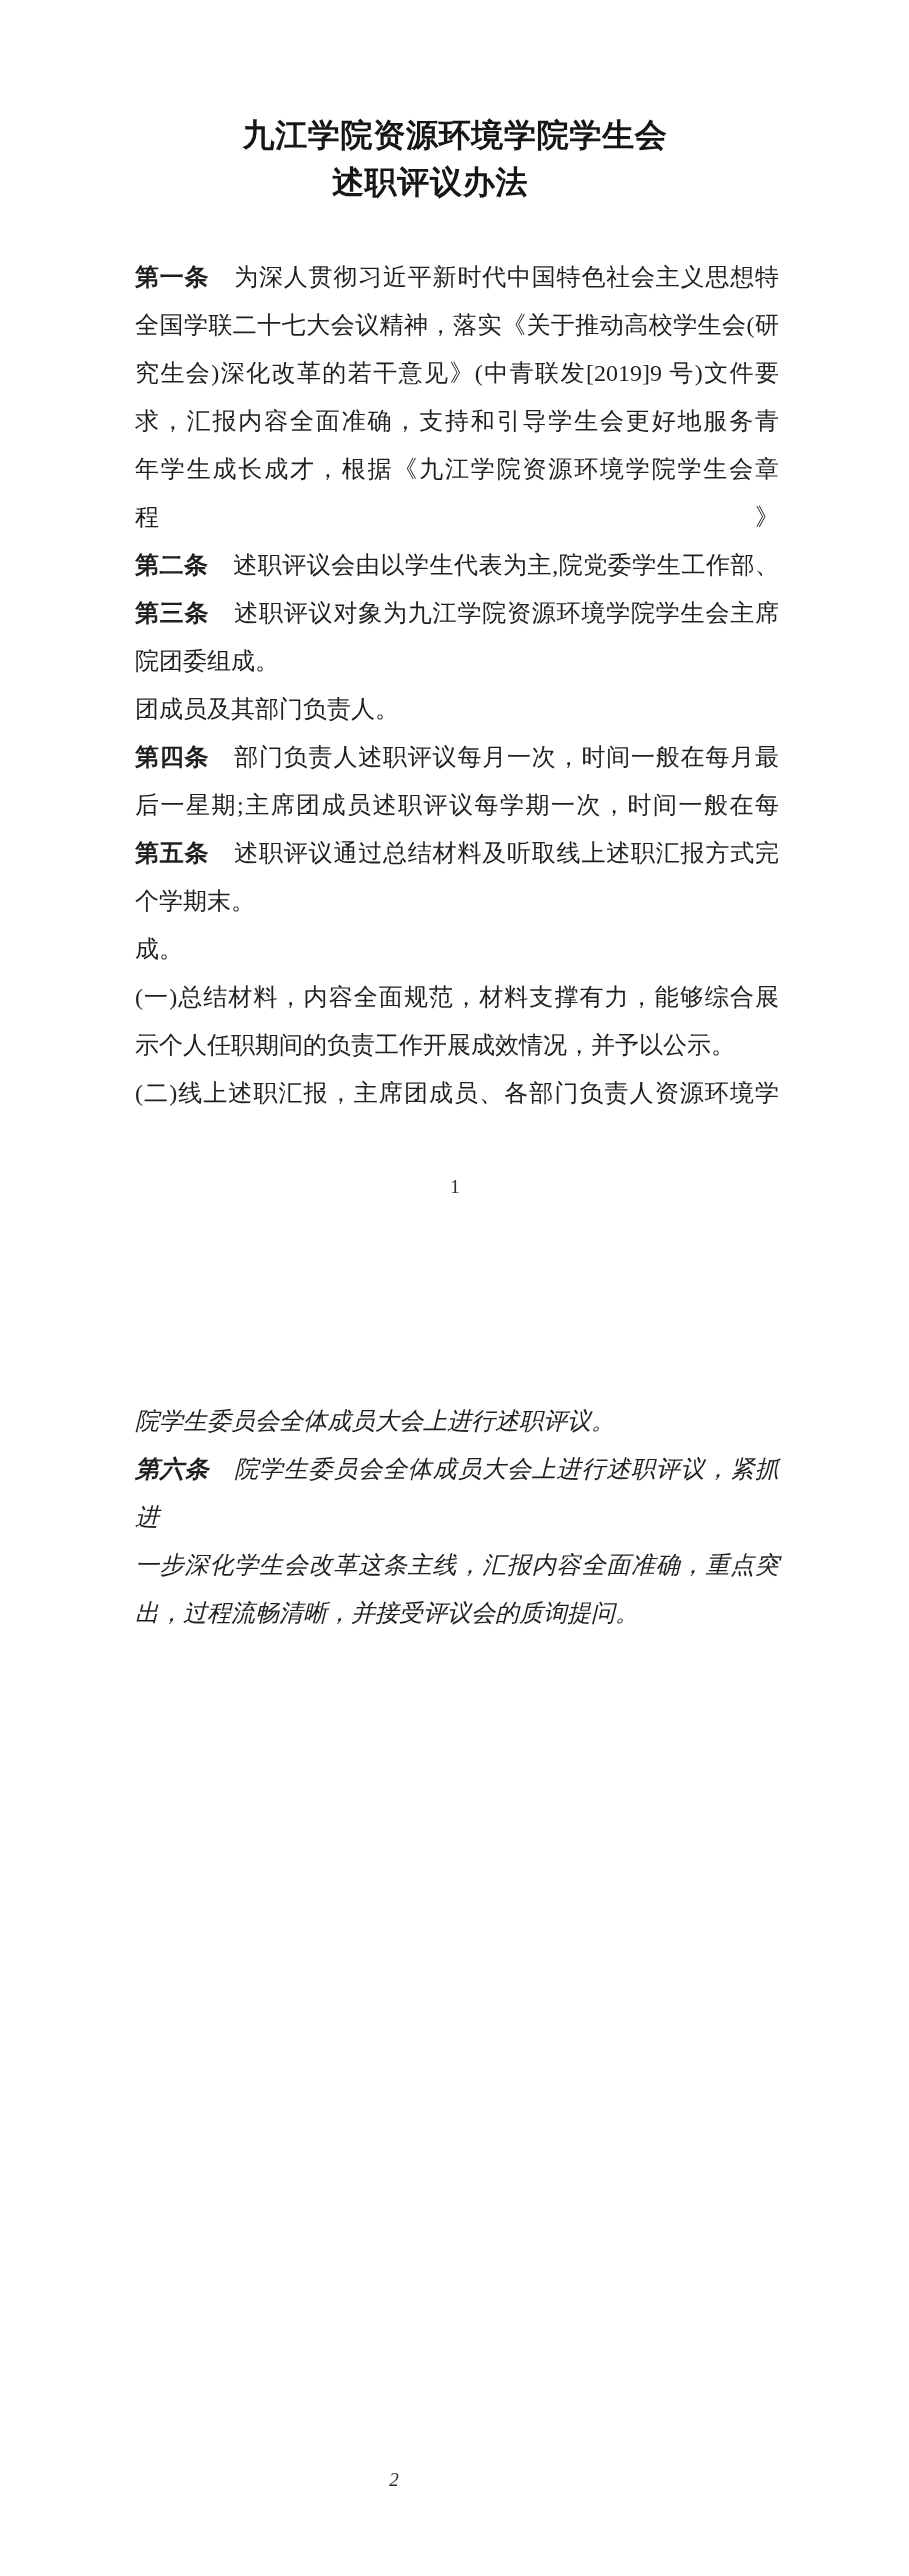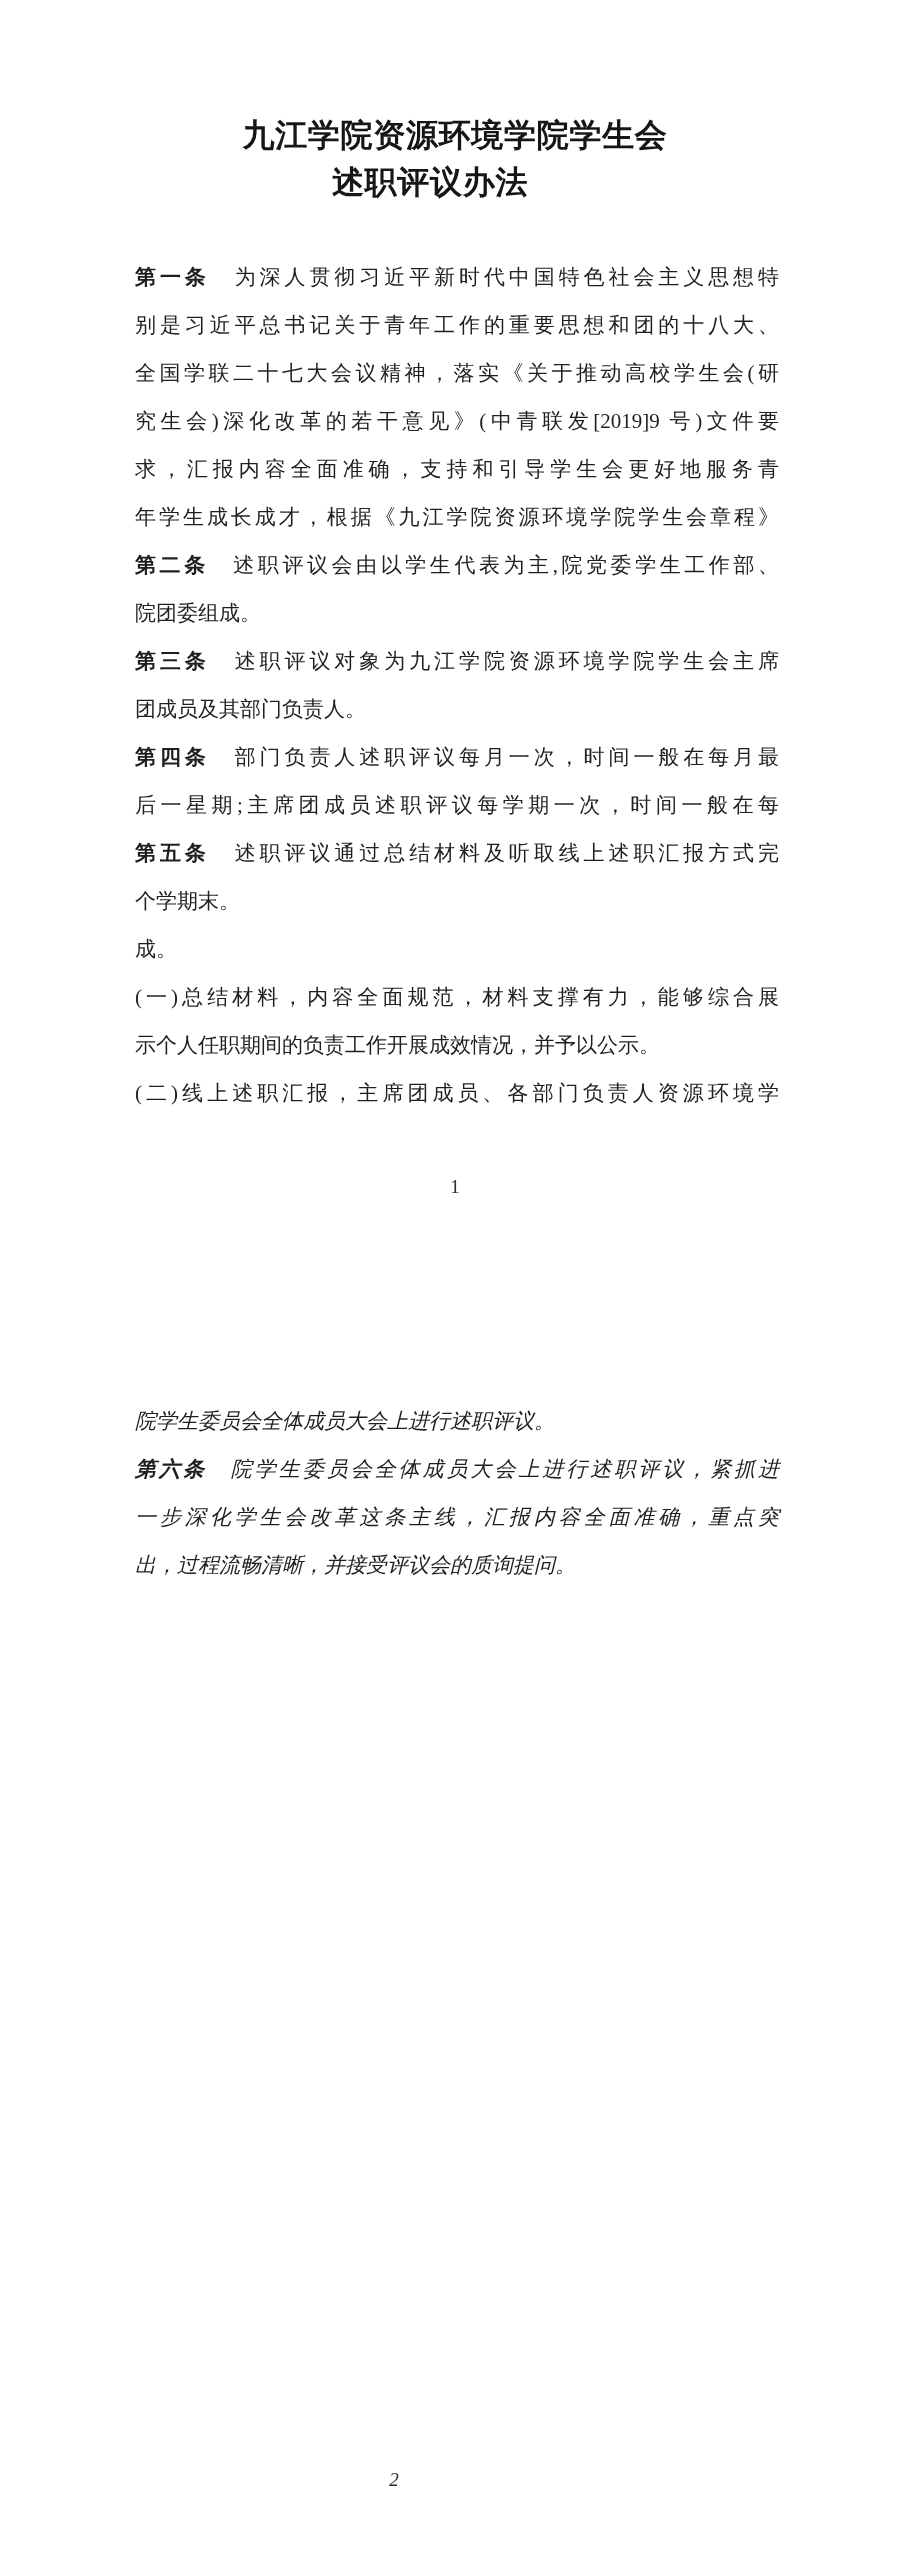--- a/index.html
+++ b/index.html
@@ -33,21 +33,21 @@
     color: #161616;
     letter-spacing: 0.7px;
   }
   #title-line-1 { top: 116px; left: 0; }
   #title-line-2 { top: 163px; left: -25px; }
 
   .textblock {
     position: absolute;
     left: 135px;
     width: 644px;
-    font-size: 21px;
+    font-size: 24px;
     line-height: 48px;
     color: #1f1f1f;
   }
   #page-1-body { top: 253px; }
   #page-2-body { top: 109px; } 
 
   .line { text-align: justify; }
   .line.full { text-align-last: justify; }
   .line.end  { text-align-last: left; }
 
@@ -66,28 +66,27 @@
 </head>
 <body>
 
 <div class="page" id="page-1">
 
   <div class="title-line" id="title-line-1">九江学院资源环境学院学生会</div>
   <div class="title-line" id="title-line-2">述职评议办法</div>
 
   <div class="textblock" id="page-1-body">
     <div class="line full"><b class="art">第一条</b><span>　为深人贯彻习近平新时代中国特色社会主义思想特</span></div>
-    <div class="line full">别是习近平总书记关于青年工作的重要思想和团的十八大、</div>
     <div class="line full">全国学联二十七大会议精神，落实《关于推动高校学生会(研</div>
     <div class="line full">究生会)深化改革的若干意见》(中青联发[2019]9 号)文件要</div>
     <div class="line full">求，汇报内容全面准确，支持和引导学生会更好地服务青</div>
     <div class="line full">年学生成长成才，根据《九江学院资源环境学院学生会章程》</div>
     <div class="line full"><b class="art">第二条</b><span>　述职评议会由以学生代表为主,院党委学生工作部、</span></div>
+    <div class="line full"><b class="art">第三条</b><span>　述职评议对象为九江学院资源环境学院学生会主席</span></div>
     <div class="line end">院团委组成。</div>
-    <div class="line full"><b class="art">第三条</b><span>　述职评议对象为九江学院资源环境学院学生会主席</span></div>
     <div class="line end">团成员及其部门负责人。</div>
     <div class="line full"><b class="art">第四条</b><span>　部门负责人述职评议每月一次，时间一般在每月最</span></div>
     <div class="line full">后一星期;主席团成员述职评议每学期一次，时间一般在每</div>
     <div class="line full"><b class="art">第五条</b><span>　述职评议通过总结材料及听取线上述职汇报方式完</span></div>
     <div class="line end">个学期末。</div>
     <div class="line end">成。</div>
     <div class="line full">(一)总结材料，内容全面规范，材料支撑有力，能够综合展</div>
     <div class="line end">示个人任职期间的负责工作开展成效情况，并予以公示。</div>
     <div class="line full">(二)线上述职汇报，主席团成员、各部门负责人资源环境学</div>
   </div>

